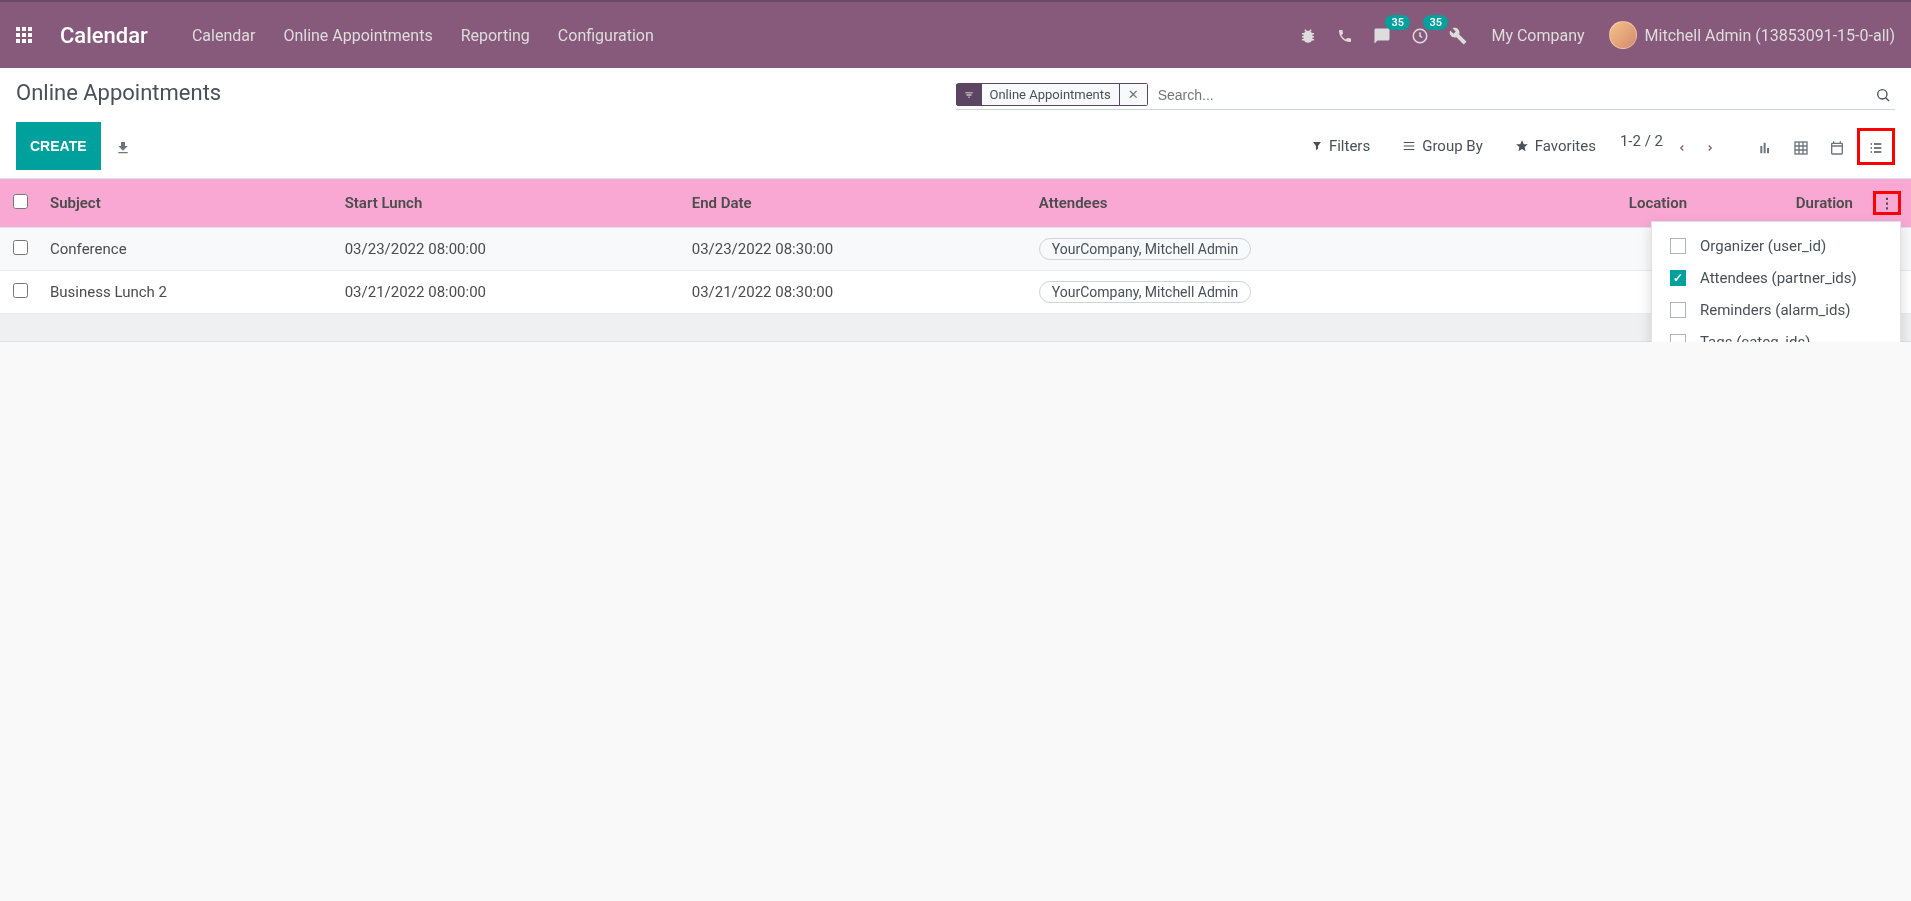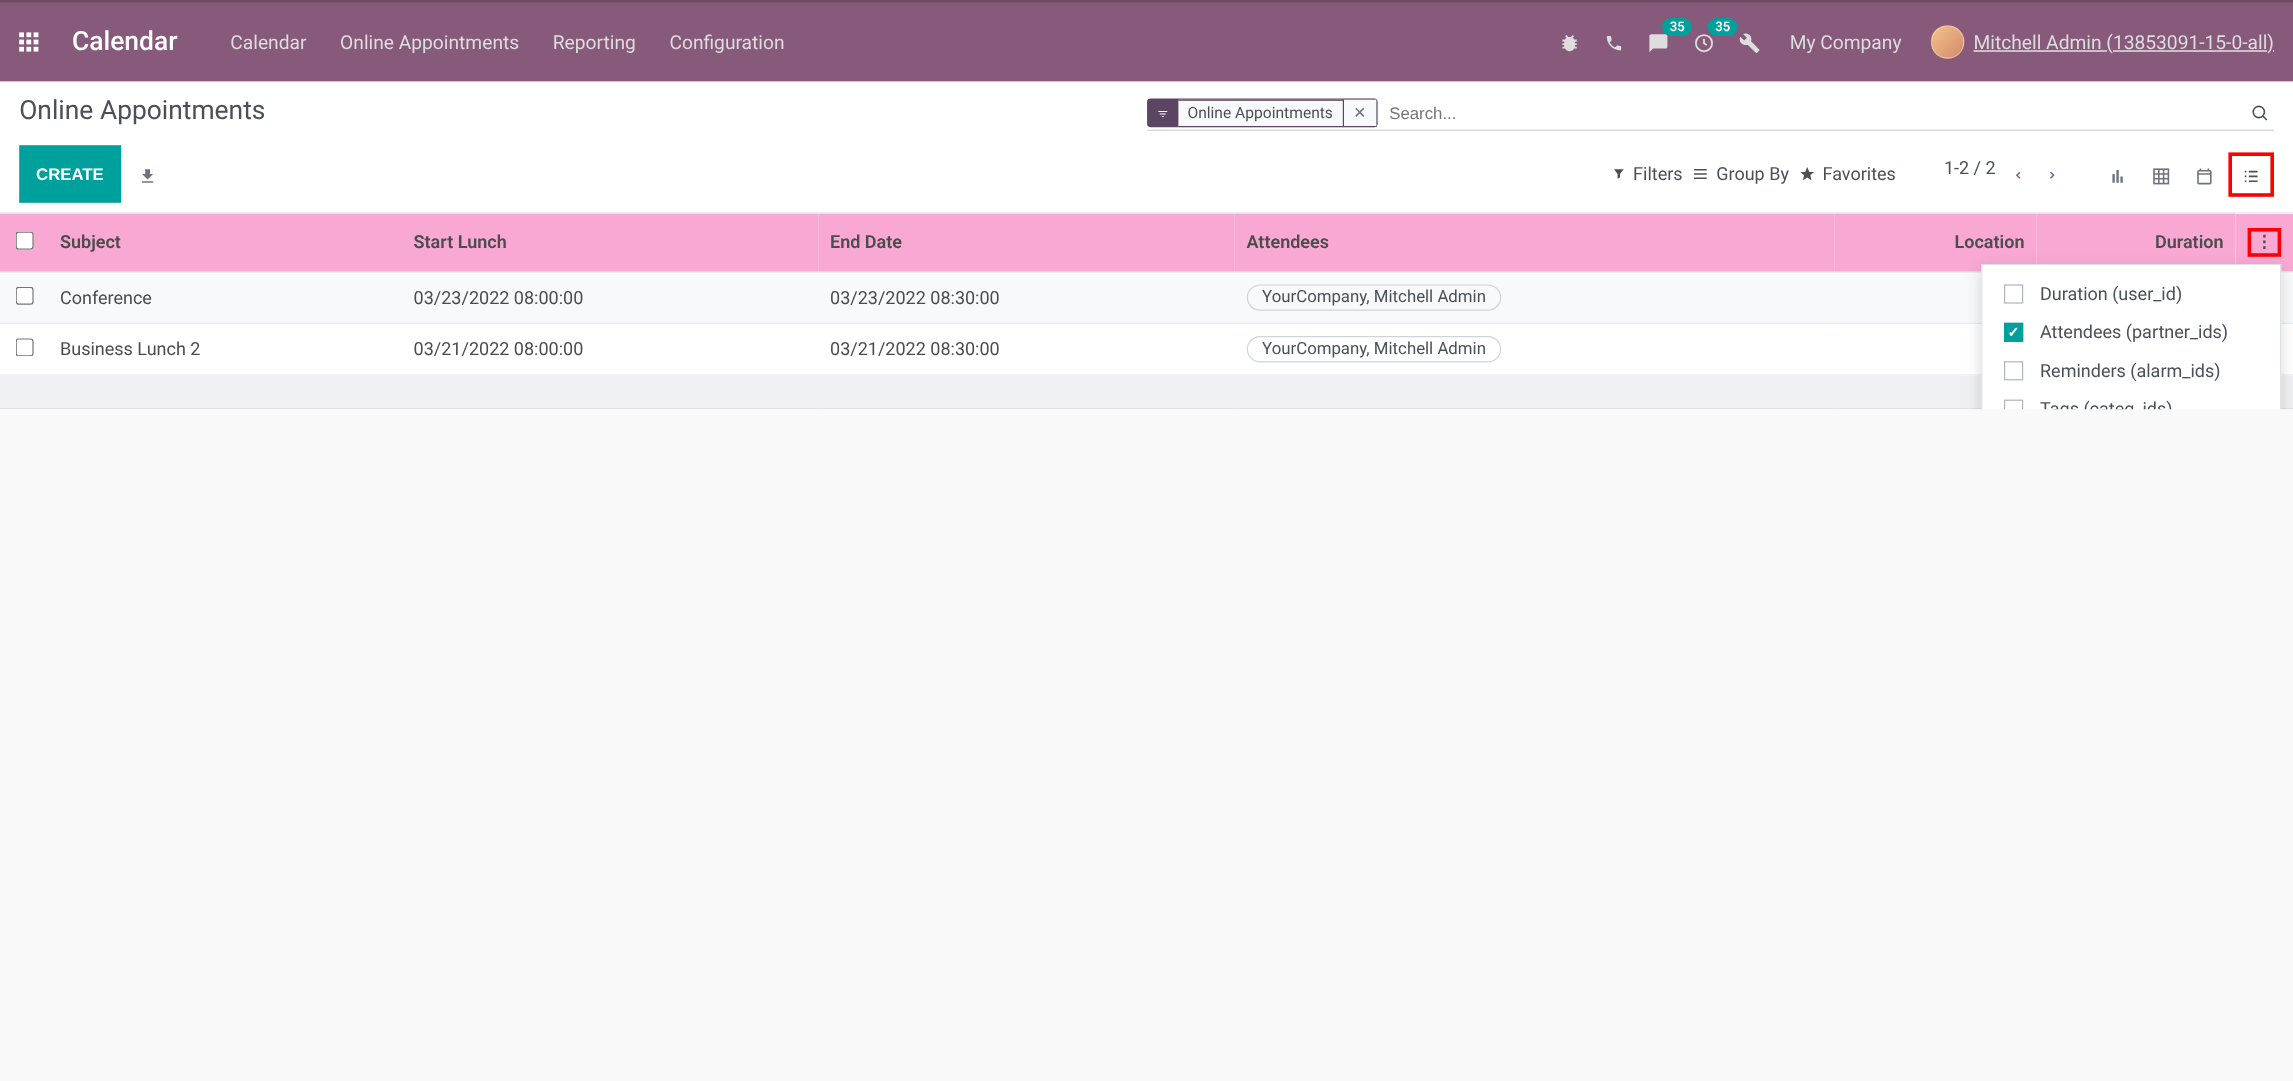--- a/index.html
+++ b/index.html
@@ -6,39 +6,39 @@
 body { font-family: -apple-system, BlinkMacSystemFont, "Segoe UI", Roboto, sans-serif; font-size: 14px; color: #495057; background: #f9f9f9; }
 .navbar { background: #875A7B; color: #fff; height: 68px; display: flex; align-items: center; padding: 0 16px; border-top: 2px solid #6d4a64; }
 .navbar-left { display: flex; align-items: center; gap: 20px; }
 .apps-icon { display: grid; grid-template-columns: repeat(3,4px); grid-template-rows: repeat(3,4px); gap: 2px; cursor: pointer; }
 .apps-icon span { background: #fff; width: 4px; height: 4px; }
 .brand { font-size: 22px; font-weight: 500; color: #fff; margin-left: 8px; margin-right: 20px; }
 .nav-item { color: #ddd; font-size: 16px; cursor: pointer; padding: 8px 4px; }
 .navbar-right { margin-left: auto; display: flex; align-items: center; gap: 20px; }
 .nav-icon { color: #ddd; position: relative; cursor: pointer; font-size: 16px; }
 .badge { position: absolute; top: -10px; left: 12px; background: #00A09D; color: #fff; font-size: 11px; padding: 1px 6px; border-radius: 10px; font-weight: 600; }
-.user-area { display: flex; align-items: center; gap: 8px; cursor: pointer; text-decoration: underline; }
+.user-area { display: flex; align-items: center; gap: 8px; cursor: pointer; }
 .avatar { width: 28px; height: 28px; border-radius: 50%; background: linear-gradient(135deg,#f4c38b,#d4896a); border: 1px solid rgba(255,255,255,0.3); }
 .user-name { color: #ddd; font-size: 16px; }
 
 .control-panel { background: #fff; border-bottom: 1px solid #dee2e6; padding: 12px 16px 8px; }
 .cp-top { display: flex; align-items: flex-start; margin-bottom: 12px; }
 .breadcrumb { font-size: 22px; color: #495057; font-weight: 400; }
 .search-area { margin-left: auto; display: flex; align-items: center; border-bottom: 1px solid #ced4da; padding: 2px 0; flex: 0 0 50%; }
 .facet { display: flex; align-items: center; background: #5c4562; border-radius: 3px; overflow: hidden; margin-right: 6px; }
 .facet-icon { background: #5c4562; padding: 4px 8px; color: #fff; font-size: 12px; }
 .facet-label { background: #f8f9fa; color: #495057; padding: 3px 8px; font-size: 13px; border: 1px solid #5c4562; border-left: none; }
 .facet-close { background: #f8f9fa; color: #6c757d; padding: 3px 8px; cursor: pointer; border: 1px solid #5c4562; border-left: none; font-size: 13px; }
 .search-input { border: none; outline: none; padding: 4px; font-size: 14px; flex: 1; }
 .search-icon { color: #6c757d; padding: 4px; cursor: pointer; }
 
 .cp-bottom { display: flex; align-items: center; }
 .btn-create { background: #00A09D; color: #fff; border: none; padding: 16px 14px; font-weight: 600; font-size: 14px; cursor: pointer; }
 .btn-export { margin-left: 14px; color: #6c757d; font-size: 16px; cursor: pointer; }
-.search-options { margin-left: auto; display: flex; align-items: center; gap: 8px; margin-right: 40px; }
+.search-options { margin-left: auto; display: flex; align-items: center; gap: 32px; margin-right: 24px; }
 .search-opt { color: #495057; font-size: 15px; cursor: pointer; display: flex; align-items: center; gap: 6px; }
 .pager { display: flex; align-items: flex-start; gap: 10px; font-size: 15px; color: #495057; margin-right: 30px; }
 .pager-arrow { color: #875A7B; font-size: 18px; cursor: pointer; padding: 4px; }
 .view-switcher { display: flex; align-items: center; gap: 4px; }
 .view-btn { padding: 6px 8px; color: #6c757d; cursor: pointer; font-size: 16px; }
 .view-btn.active { border: 3px solid #ff0000; color: #495057; }
 
 .list-view { background: #fff; }
 table { width: 100%; border-collapse: collapse; }
 th { text-align: left; padding: 12px 10px; font-weight: 600; font-size: 15px; color: #4c4c4c; border-bottom: 1px solid #dee2e6; background: #f9a8d4; }
@@ -220,21 +220,21 @@
         <th>Start Lunch</th>
         <th>End Date</th>
         <th>Attendees</th>
         <th class="right">Location</th>
         <th class="right">Duration</th>
         <th class="kebab-th">
           <span class="kebab-btn">⋮</span>
           <div class="dropdown" id="field-dropdown">
               <div class="dropdown-item">
                 <span class="dd-checkbox"></span>
-                <span>Duration (user_id)</span>
+                <span>Organizer (user_id)</span>
               </div>
               <div class="dropdown-item">
                 <span class="dd-checkbox checked"></span>
                 <span>Attendees (partner_ids)</span>
               </div>
               <div class="dropdown-item">
                 <span class="dd-checkbox"></span>
                 <span>Reminders (alarm_ids)</span>
               </div>
               <div class="dropdown-item">

